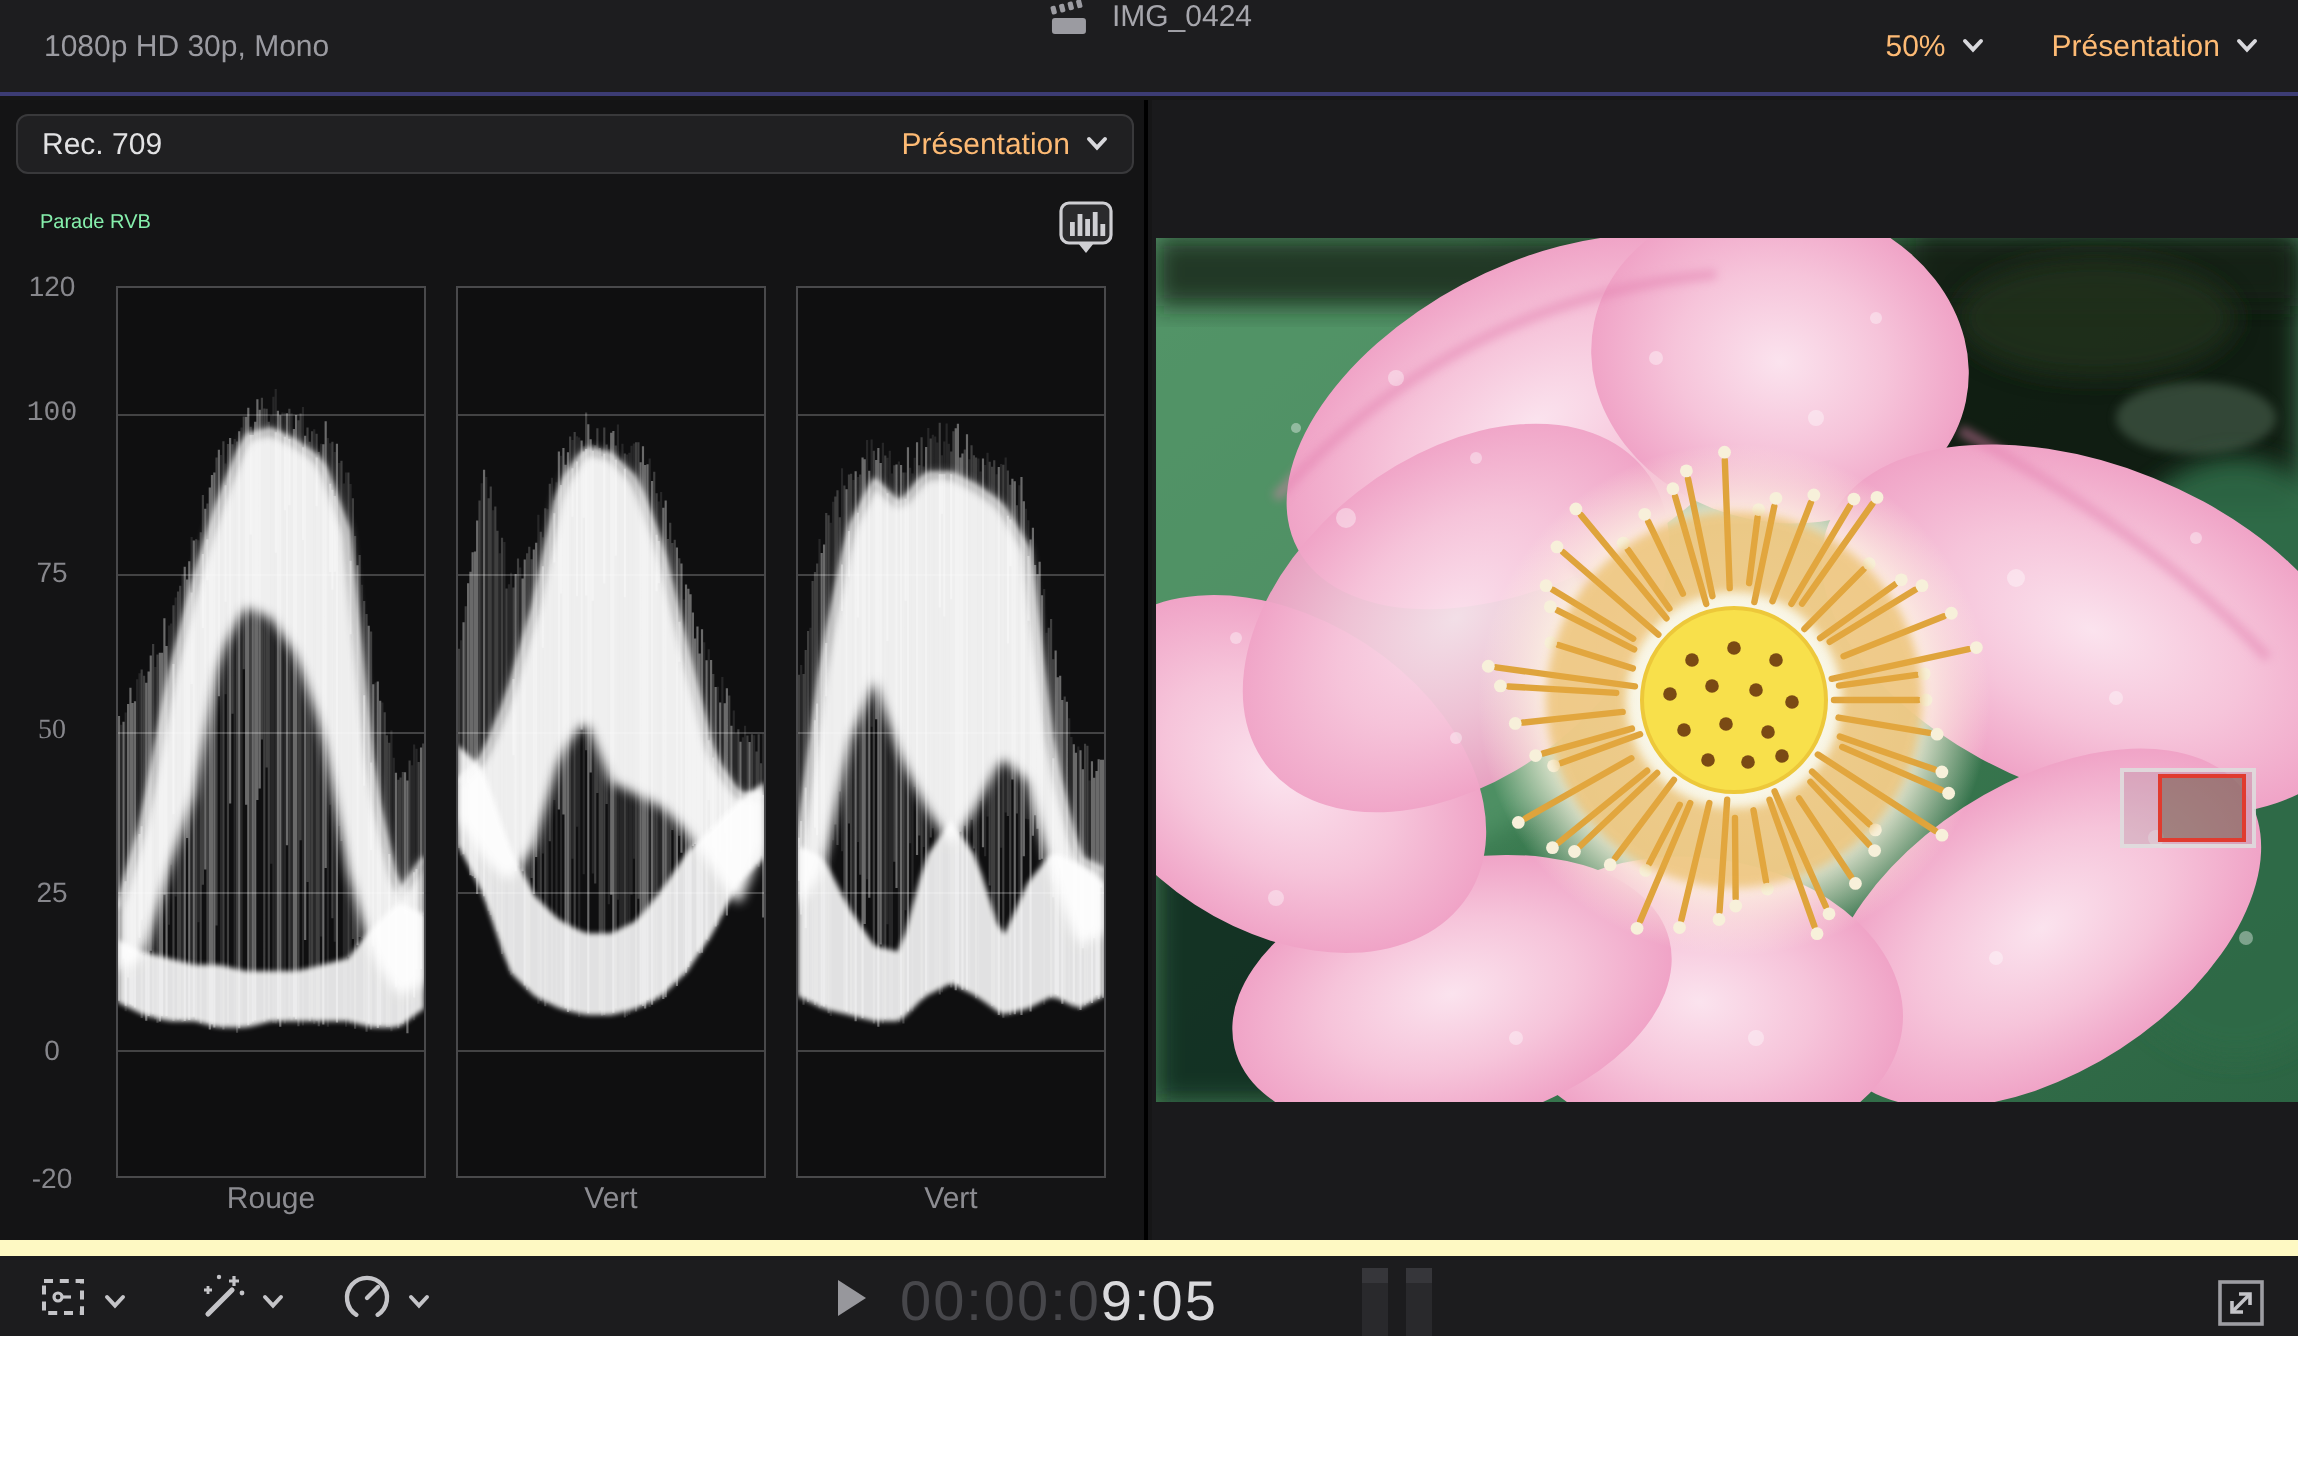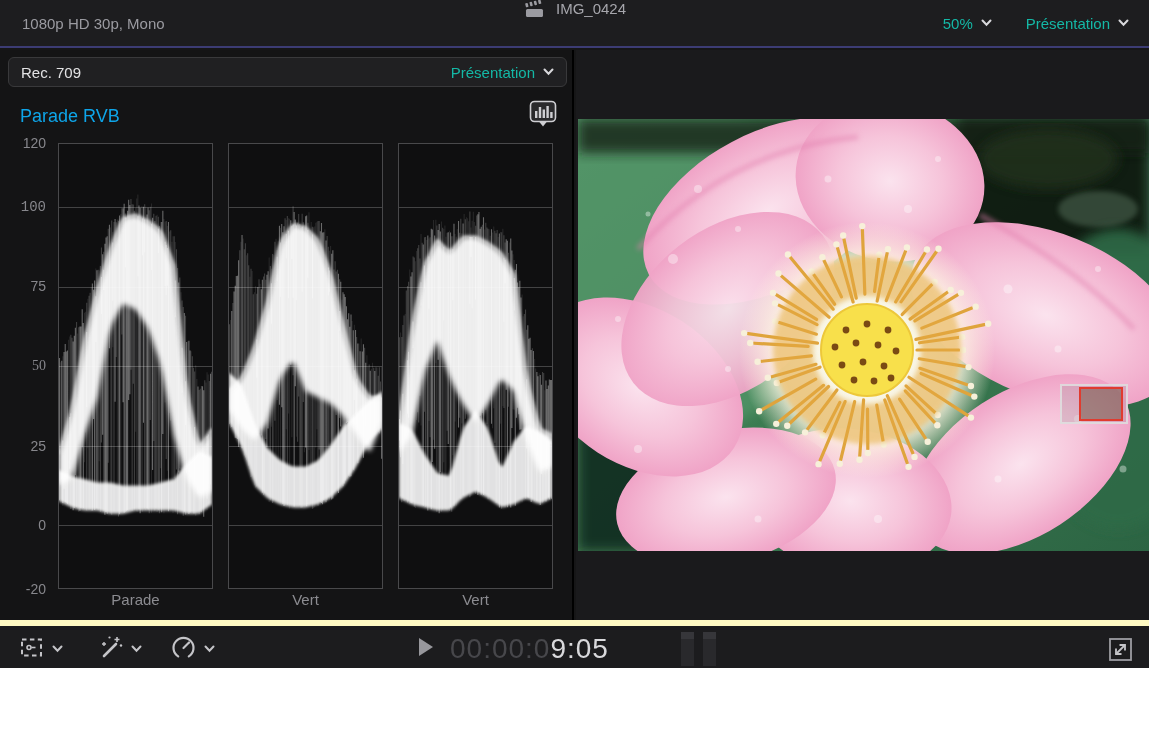--- a/index.html
+++ b/index.html
@@ -13,51 +13,51 @@
 
   
   .topbar { position:absolute; left:0; top:0; width:1149px; height:48px;
     background:#1d1d1f; border-bottom:2px solid #3c3c74; }
   .topbar .left { position:absolute; left:22px; top:0; height:46px; display:flex;
     align-items:center; color:#9b9ba1; font-size:15px; }
   .topbar .center { position:absolute; left:50%; transform:translateX(-50%); top:0;
     height:46px; display:flex; align-items:flex-start; gap:11px; color:#a6a6ac; font-size:15px; }
   .topbar .right { position:absolute; right:20px; top:0; height:46px; display:flex;
     align-items:center; gap:34px; }
-  .menu-chip { display:flex; align-items:center; gap:8px; color:#14b8a6; font-size:15px; cursor:default; }
+  .menu-chip { display:flex; align-items:center; gap:8px; color:#fdba74; font-size:15px; cursor:default; }
 
   .chev svg { display:block; }
 
   
   .scopes { position:absolute; left:0; top:50px; width:574px; height:570px;
     background:#141415; border-right:2px solid #000; }
   .scope-header { position:absolute; left:8px; top:7px; width:559px; height:30px;
     background:#202022; border:1px solid #39393b; border-radius:6px;
     display:flex; align-items:center; justify-content:space-between; padding:0 12px; }
   .scope-header .hl { color:#e2e2e4; font-size:15px; }
-  .scope-title { position:absolute; left:20px; top:56px; color:#0ea5e9; font-size:18px; }
+  .scope-title { position:absolute; left:20px; top:56px; color:#86efac; font-size:10px; }
   .hist-btn { position:absolute; left:527px; top:48px; width:32px; height:33px; }
 
-  .ytick { position:absolute; width:40px; text-align:right; color:#87878c; font-size:14px; line-height:14px; }
+  .ytick { position:absolute; width:40px; text-align:center; color:#87878c; font-size:14px; line-height:14px; }
   .wf-box { position:absolute; top:93px; width:155px; height:446px; border:1px solid #49494b; background:#0f0f10; }
   .wf-box svg { display:block; }
   .grid { position:absolute; left:0; width:153px; height:1px; background:rgba(255,255,255,0.22); }
   .ch-label { position:absolute; top:541px; width:155px; text-align:center; color:#8c8c91; font-size:15px; }
 
   
   .viewer { position:absolute; left:576px; top:50px; width:573px; height:570px; background:#1a1a1c; }
   .vimg { position:absolute; left:2px; top:69px; width:571px; height:432px; overflow:hidden; }
   .overlay-rect { position:absolute; left:482px; top:265px; width:68px; height:40px;
     border:2px solid rgba(225,225,225,0.85); background:rgba(130,130,130,0.22); }
   .overlay-inner { position:absolute; left:17px; top:1px; width:44px; height:34px;
     border:2px solid #e03b2f; background:rgba(90,70,45,0.45); }
 
   
   .toolbar { position:absolute; left:0; top:620px; width:1149px; height:48px;
-    background:#1c1c1e; border-top:6px solid #fef9c3; }
+    background:#1c1c1e; border-top:8px solid #fef9c3; }
   .tgroup { position:absolute; top:0; height:46px; display:flex; align-items:center; gap:7px; }
   .timecode { position:absolute; left:418px; top:0; height:46px; display:flex; align-items:center; gap:16px; }
   .tc-text { font-size:28px; letter-spacing:1px; color:#47474b; }
   .tc-text .bright { color:#d9d9dc; }
   .meters { position:absolute; left:681px; top:6px; display:flex; gap:9px; }
   .meter { width:13px; height:34px; background:linear-gradient(#36363a 0 22%, #29292c 22% 100%); }
   .fs-btn { position:absolute; right:15px; top:10px; width:27px; height:27px; }
 
   
   .caption { position:absolute; left:1px; top:694px; color:#161616; font-size:21px; font-weight:bold; }
@@ -192,21 +192,21 @@
         <svg id="wf2" width="153" height="444" viewBox="0 0 155 446">
             <polygon points="0.0,280.3 3.9,251.7 7.8,223.0 11.6,194.3 15.5,172.0 19.4,152.9 23.3,133.8 27.1,118.5 31.0,110.9 34.9,103.2 38.8,95.6 42.6,99.4 46.5,103.2 50.4,107.0 54.3,105.1 58.1,100.3 62.0,95.6 65.9,92.4 69.8,92.4 73.6,92.4 77.5,92.4 81.4,94.3 85.3,96.2 89.1,98.1 93.0,100.7 96.9,103.5 100.8,106.4 104.6,110.5 108.5,117.2 112.4,123.9 116.3,130.6 120.1,162.2 124.0,193.7 127.9,225.2 131.8,245.9 135.6,261.2 139.5,276.5 143.4,287.4 147.3,289.3 151.1,291.2 155.0,293.1 155.0,324.9 151.1,326.9 147.3,328.8 143.4,330.7 139.5,324.9 135.6,315.4 131.8,305.8 127.9,294.4 124.0,279.1 120.1,263.8 116.3,248.5 112.4,244.7 108.5,240.8 104.6,237.0 100.8,240.8 96.9,248.5 93.0,256.1 89.1,263.1 85.3,268.9 81.4,274.6 77.5,280.3 73.6,274.6 69.8,268.9 65.9,263.1 62.0,256.1 58.1,248.5 54.3,240.8 50.4,231.9 46.5,220.5 42.6,209.0 38.8,197.5 34.9,207.1 31.0,216.6 27.1,226.2 23.3,242.1 19.4,261.2 15.5,280.3 11.6,295.0 7.8,300.7 3.9,306.5 0.0,312.2" fill="#fff" opacity="0.92" filter="url(#b2)"></polygon>
             <polygon points="0.0,280.3 3.9,282.3 7.8,284.2 11.6,286.1 15.5,291.8 19.4,299.5 23.3,307.1 27.1,314.1 31.0,319.8 34.9,325.6 38.8,331.3 42.6,332.3 46.5,333.2 50.4,334.2 54.3,324.9 58.1,310.6 62.0,296.3 65.9,284.8 69.8,279.1 73.6,273.3 77.5,267.6 81.4,273.3 85.3,279.1 89.1,284.8 93.0,295.0 96.9,307.4 100.8,319.8 104.6,325.3 108.5,316.7 112.4,308.1 116.3,299.5 120.1,294.7 124.0,289.9 127.9,285.1 131.8,284.8 135.6,286.7 139.5,288.6 143.4,290.9 147.3,293.7 151.1,296.6 155.0,299.5 155.0,356.8 151.1,358.7 147.3,360.6 143.4,362.5 139.5,361.9 135.6,360.0 131.8,358.1 127.9,357.4 124.0,359.3 120.1,361.3 116.3,363.2 112.4,364.1 108.5,365.1 104.6,366.0 100.8,364.4 96.9,361.6 93.0,358.7 89.1,356.2 85.3,354.3 81.4,352.3 77.5,350.4 73.6,352.3 69.8,354.3 65.9,356.2 62.0,359.3 58.1,363.2 54.3,367.0 50.4,369.5 46.5,369.5 42.6,369.5 38.8,369.5 34.9,368.6 31.0,367.6 27.1,366.7 23.3,365.7 19.4,364.8 15.5,363.8 11.6,362.5 7.8,360.6 3.9,358.7 0.0,356.8" fill="#fff" opacity="0.88" filter="url(#b1)"></polygon>
             <polyline points="0.0,280.3 3.9,251.7 7.8,223.0 11.6,194.3 15.5,172.0 19.4,152.9 23.3,133.8 27.1,118.5 31.0,110.9 34.9,103.2 38.8,95.6 42.6,99.4 46.5,103.2 50.4,107.0 54.3,105.1 58.1,100.3 62.0,95.6 65.9,92.4 69.8,92.4 73.6,92.4 77.5,92.4 81.4,94.3 85.3,96.2 89.1,98.1 93.0,100.7 96.9,103.5 100.8,106.4 104.6,110.5 108.5,117.2 112.4,123.9 116.3,130.6 120.1,162.2 124.0,193.7 127.9,225.2 131.8,245.9 135.6,261.2 139.5,276.5 143.4,287.4 147.3,289.3 151.1,291.2 155.0,293.1" fill="none" stroke="#fff" stroke-width="2" opacity="0.7" filter="url(#b1)"></polyline>
             <path d="M1.6 189.1V354.6M6.3 170.2V358.6M10.9 125.2V362.9M16.6 117.0V366.8M17.8 106.4V277.8M22.3 89.4V283.4M28.1 95.4V364.5M30.4 93.8V278.7M35.0 75.1V297.6M37.3 74.9V220.3M43.0 76.5V370.6M45.3 84.1V320.4M46.5 80.6V367.2M47.6 92.0V368.1M51.1 86.0V370.0M54.5 91.5V313.3M56.8 89.2V279.3M58.0 92.1V364.6M59.1 84.1V250.8M63.7 88.5V281.3M66.0 69.0V354.8M68.3 72.4V271.8M69.5 73.3V352.0M70.6 76.4V351.5M72.9 82.8V354.8M74.1 75.9V273.8M75.3 66.7V275.2M76.4 77.0V351.1M86.8 84.8V354.1M91.4 84.5V355.6M92.5 91.0V257.9M94.8 87.7V286.0M96.0 81.6V265.8M100.6 92.4V362.2M102.9 87.3V281.6M105.2 83.9V263.8M112.1 98.0V361.7M115.5 109.9V266.9M116.7 115.7V267.2M124.7 150.6V361.1M125.9 172.7V287.2M137.4 216.0V359.8M138.5 225.5V314.7M142.0 230.4V364.1M147.7 247.6V359.2" stroke="#fff" stroke-width="1.1" fill="none" opacity="0.1"></path>
             <path d="M0.5 194.0V281.5M2.8 193.6V361.1M3.9 181.5V356.9M5.1 171.9V359.8M7.4 146.5V358.3M8.6 141.9V361.3M9.7 137.6V359.5M14.3 112.1V360.9M15.5 113.2V365.5M18.9 103.7V269.8M20.0 100.5V280.2M21.2 114.2V253.1M23.5 98.2V363.9M25.8 92.6V269.3M26.9 92.2V365.6M31.5 92.6V295.3M38.4 80.6V370.7M44.2 82.9V368.4M48.8 87.9V288.7M53.4 91.6V370.7M61.4 87.9V275.4M62.6 73.7V357.7M67.2 74.3V276.4M71.8 66.4V356.0M77.6 80.9V352.4M78.7 70.6V348.1M84.5 79.9V270.5M87.9 77.8V267.4M89.1 82.8V282.0M90.2 84.0V357.9M97.1 86.1V300.8M98.3 88.6V361.8M99.4 85.3V361.4M104.0 87.6V367.7M106.3 90.6V265.6M107.5 97.8V366.3M110.9 108.2V264.3M127.0 170.2V290.4M128.2 165.7V357.5M129.3 186.2V299.2M135.1 205.0V358.3M145.4 229.0V361.4M146.6 230.0V360.3" stroke="#fff" stroke-width="1.1" fill="none" opacity="0.2"></path>
             <path d="M0.5 276.6V298.4M1.6 268.1V315.5M3.9 251.1V322.3M8.6 217.1V271.5M9.7 208.6V275.3M12.0 132.3V361.6M13.2 128.0V362.0M14.3 177.9V204.9M22.3 138.2V161.7M24.6 100.0V364.6M24.6 126.9V170.8M25.8 121.2V144.2M29.2 90.9V369.5M30.4 112.0V165.0M32.7 83.9V368.0M32.7 107.5V186.5M33.8 84.8V320.2M33.8 105.2V178.1M36.1 90.7V306.9M36.1 100.7V124.0M39.6 85.2V216.6M40.7 79.1V372.3M40.7 97.5V168.6M41.9 86.7V330.6M41.9 98.7V150.1M45.3 102.1V176.9M49.9 87.5V302.0M52.2 87.8V366.2M54.5 104.8V156.5M55.7 78.8V364.6M60.3 76.2V285.3M64.9 78.6V353.9M64.9 92.4V124.2M71.8 92.4V159.9M72.9 92.4V112.5M74.1 92.4V164.5M77.6 92.4V155.7M79.9 69.2V353.8M81.0 66.9V350.4M81.0 94.1V128.0M82.2 84.0V273.5M83.3 81.9V353.5M85.6 72.2V353.6M93.7 84.4V281.4M101.7 88.8V366.3M106.3 113.4V178.2M107.5 115.4V139.1M108.6 94.7V247.1M109.8 96.0V366.0M113.2 93.8V366.3M114.4 106.1V285.9M116.7 133.9V166.7M117.8 125.5V364.6M119.0 119.6V275.5M120.1 138.4V265.2M121.3 143.1V272.0M122.4 136.7V287.7M123.6 153.7V287.2M129.3 236.3V306.7M130.5 181.7V355.9M130.5 240.8V305.9M131.6 195.3V356.5M132.8 194.5V291.8M133.9 206.8V360.7M136.2 207.7V289.8M139.7 229.2V359.5M140.8 233.5V313.4M143.1 232.2V363.8M144.3 241.9V310.9M144.3 287.8V332.5M148.9 237.8V360.3M150.0 246.2V327.3M151.2 242.7V356.2M152.3 236.8V358.2M153.5 237.1V301.8M154.6 237.1V357.6" stroke="#fff" stroke-width="1.1" fill="none" opacity="0.38"></path>
           </svg>
       </div>
 
-      <div class="ch-label" style="left:58px;">Parade</div>
+      <div class="ch-label" style="left:58px;">Rouge</div>
       <div class="ch-label" style="left:228px;">Vert</div>
       <div class="ch-label" style="left:398px;">Vert</div>
     </div>
 
     <div class="viewer">
       <div class="vimg">
         <svg width="571" height="432" viewBox="0 0 571 432">
           <defs>
             <linearGradient id="bgGreen" x1="0" y1="0" x2="1" y2="1">
               <stop offset="0" stop-color="#4d8f62"></stop>

